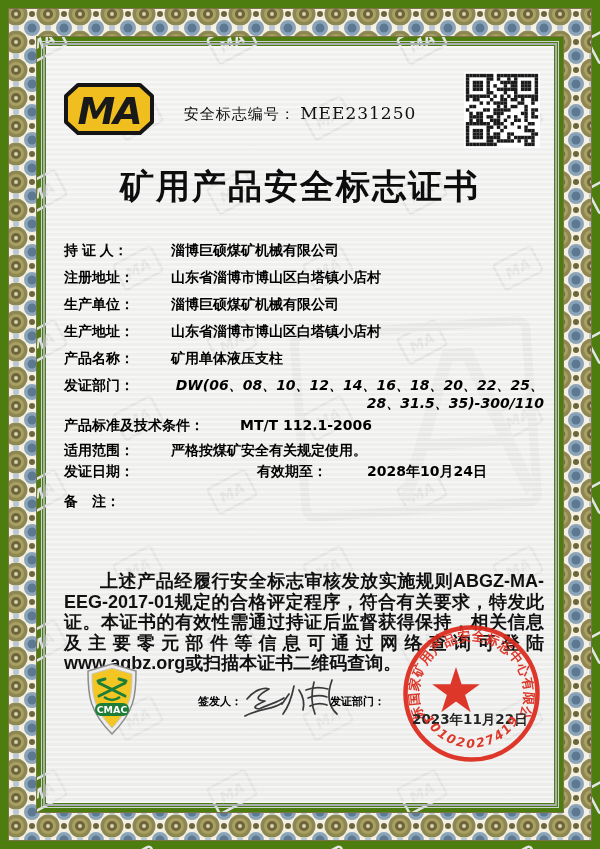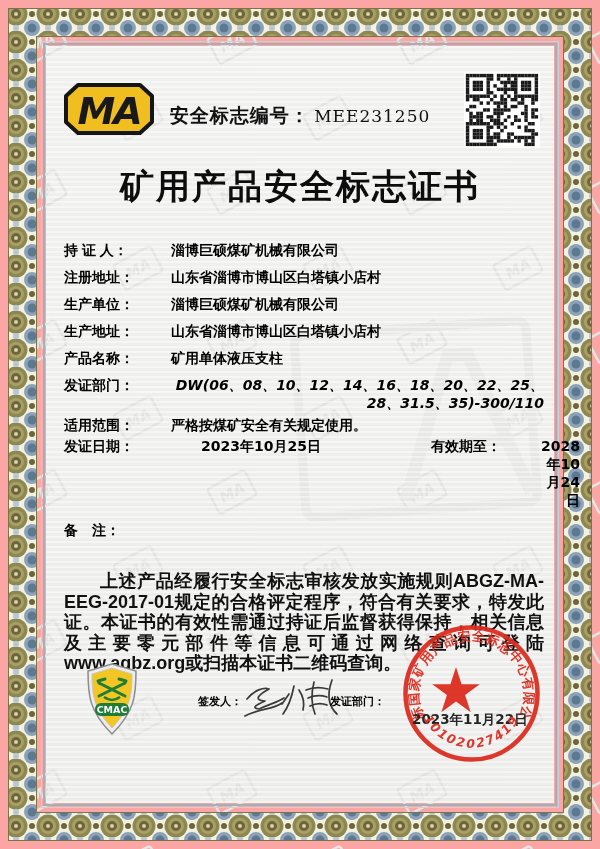--- a/index.html
+++ b/index.html
@@ -1,28 +1,28 @@
 <!DOCTYPE html>
 <html><head>
 <meta charset="utf-8">
 <style>
   html,body{margin:0;padding:0;width:600px;height:849px;overflow:hidden;background:#ffffff;}
   body{font-family:"Liberation Sans","DejaVu Sans",sans-serif;position:relative;}
-  .page{position:absolute;inset:0;background:#fca5a5;}
+  .page{position:absolute;inset:0;background:#4d7c0f;}
   .content-bg{position:absolute;left:46px;top:46px;right:46px;bottom:46px;
     background:linear-gradient(180deg,#f3f3f2 0%,#f1f1f0 55%,#efefee 100%);}
   .scanlines{position:absolute;left:46px;top:46px;right:46px;bottom:46px;
     background:repeating-linear-gradient(180deg,rgba(255,255,255,.35) 0 2px,rgba(0,0,0,.012) 2px 5px);}
   svg.layer{position:absolute;left:0;top:0;width:600px;height:849px;}
   .frame-outer{position:absolute;left:41px;top:41px;right:41px;bottom:41px;border:1px solid #ccd1d5;}
   .frame-inner{position:absolute;left:43px;top:43px;right:43px;bottom:43px;border:2px solid #a8aeb4;}
 
   .ma-logo{position:absolute;left:64px;top:80px;width:90px;height:58px;}
   .cert-no-row{position:absolute;left:0;top:103px;width:100%;text-align:center;white-space:nowrap;}
-  .cert-no-label{font-size:19px;font-weight:bold;color:#111;letter-spacing:1px;}
+  .cert-no-label{font-size:15px;font-weight:normal;color:#111;letter-spacing:1px;}
   .cert-no-value{font-size:17px;font-family:"DejaVu Serif","Liberation Serif",serif;color:#111;letter-spacing:1px;}
   .qr-box{position:absolute;left:464px;top:72px;width:76px;height:76px;background:#fff;padding:0;}
   .qr-box svg{width:76px;height:76px;display:block;}
 
   .title{position:absolute;left:0;top:164px;width:100%;text-align:center;
     font-family:"DejaVu Serif","Liberation Serif",serif;font-weight:bold;
     font-size:34px;letter-spacing:2px;color:#0d0d0d;}
 
   .fields{position:absolute;left:64px;right:56px;top:241px;font-size:14px;line-height:18px;color:#000;}
   .row{display:flex;margin-bottom:9px;align-items:flex-start;gap:24px;}
@@ -387,27 +387,30 @@
       <span class="val kai">山东省淄博市博山区白塔镇小店村</span>
     </div>
     <div class="row">
       <span class="lab">产品名称：</span>
       <span class="val kai">矿用单体液压支柱</span>
     </div>
     <div class="row spec">
       <span class="lab">发证部门：</span>
       <span class="val sans wrap">DW(06、08、10、12、14、16、18、20、22、25、28、31.5、35)-300/110</span>
     </div>
+    <div class="row std">
+      <span class="lab auto">产品标准及技术条件：</span>
+      <span class="val sans">MT/T 112.1-2006</span>
+    </div>
     <div class="row scope">
       <span class="lab">适用范围：</span>
       <span class="val kai">严格按煤矿安全有关规定使用。</span>
     </div>
     <div class="row dates">
       <span class="lab">发证日期：</span>
-      <span class="val sans w150">2023年10月25日</span>
       <span class="lab lab2">有效期至：</span>
       <span class="val sans">2028年10月24日</span>
     </div>
     <div class="row">
       <span class="lab">备　注：</span>
     </div>
   </div>
 
   <div class="statement">上述产品经履行安全标志审核发放实施规则ABGZ-MA-EEG-2017-01规定的合格评定程序，符合有关要求，特发此证。本证书的有效性需通过持证后监督获得保持，相关信息及主要零元部件等信息可通过网络查询可登陆www.aqbz.org或扫描本证书二维码查询。</div>
 

